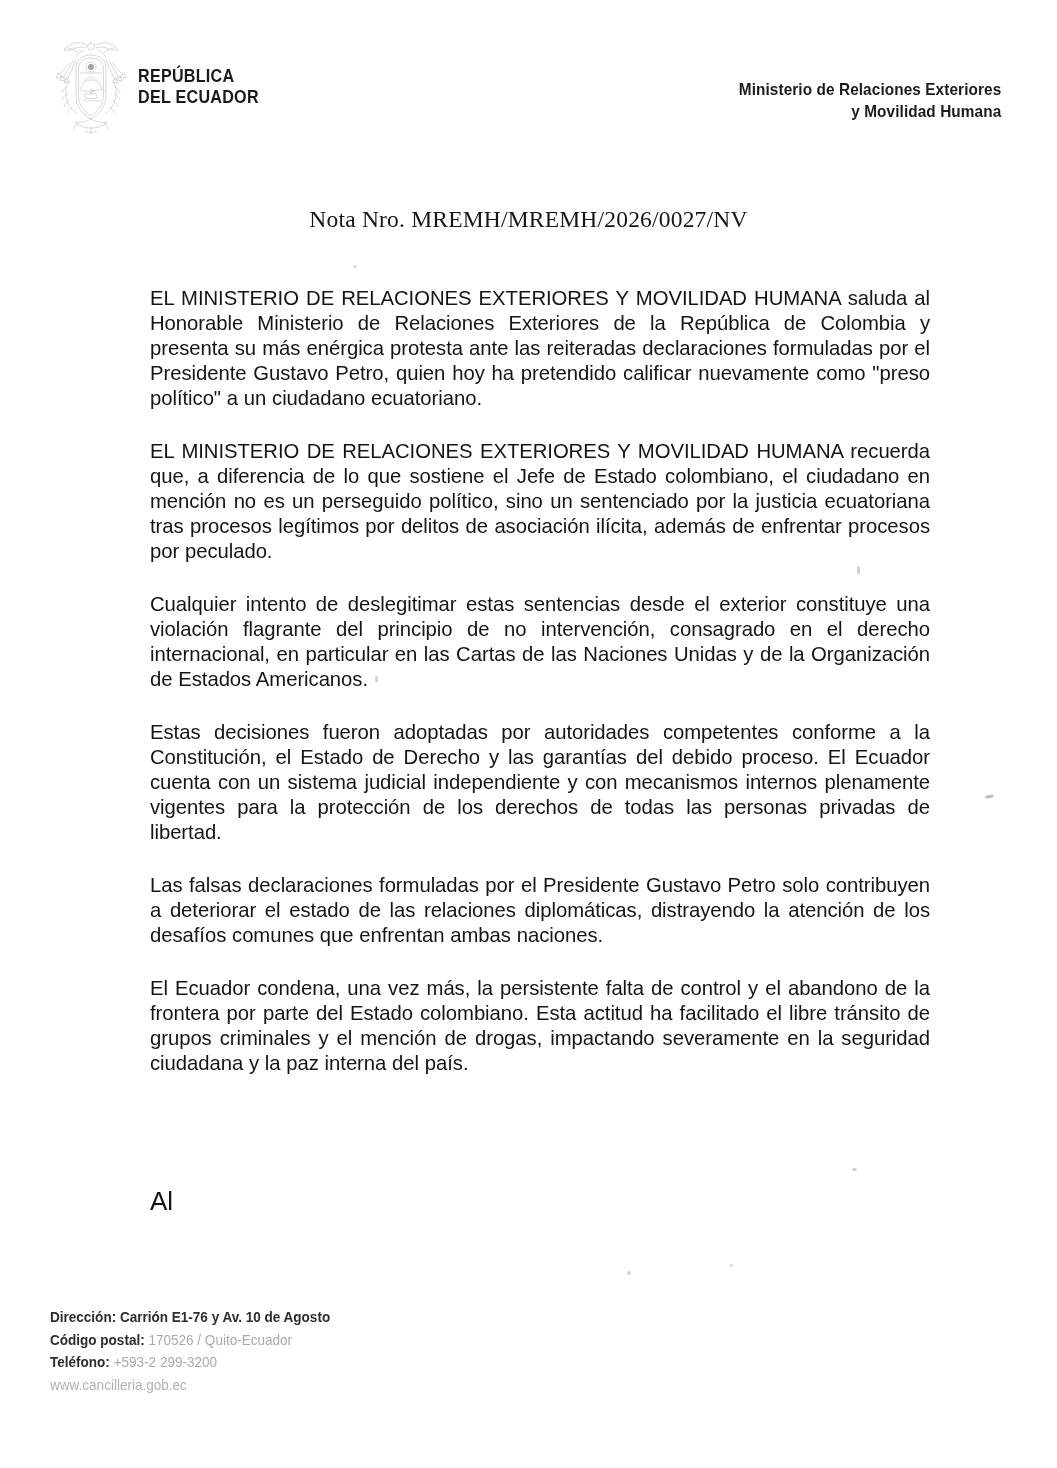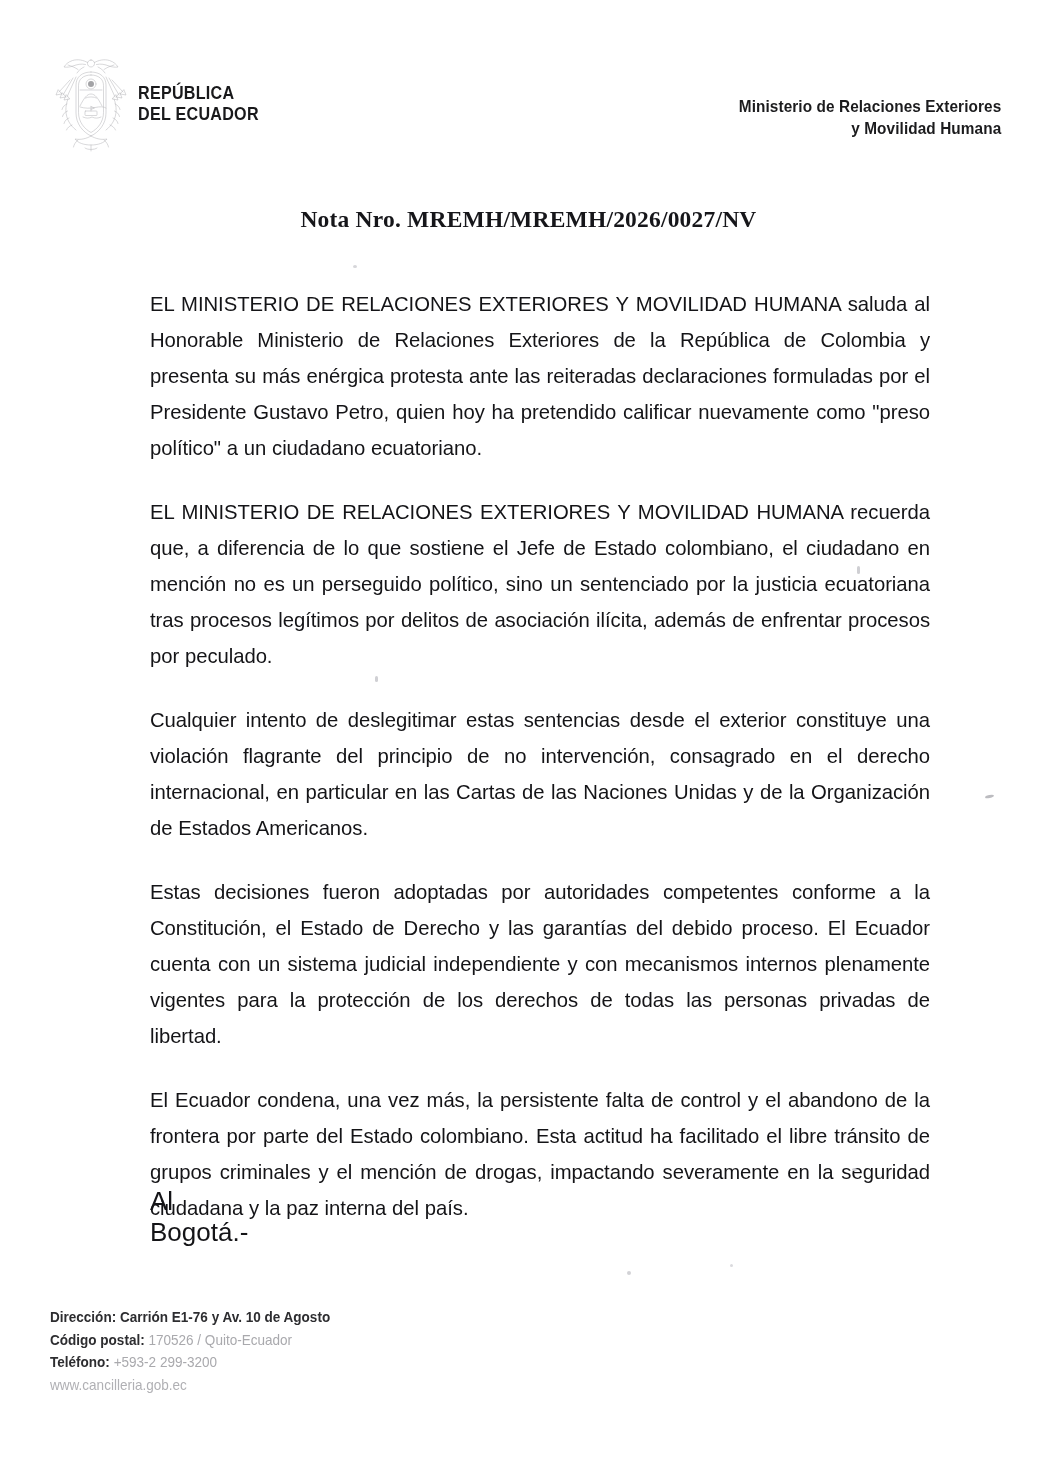--- a/index.html
+++ b/index.html
@@ -17,21 +17,21 @@
     width: 1057px;
     height: 1468px;
     margin: 0 auto;
     background: #ffffff;
     overflow: hidden;
   }
 
   
   .header {
     position: absolute;
-    top: 17px;
+    top: 0;
     left: 0;
     width: 1057px;
     height: 175px;
   }
   .brand {
     position: absolute;
     left: 48px;
     top: 38px;
     display: flex;
     align-items: center;
@@ -76,37 +76,37 @@
   .ministry span { display: block; }
 
   
   .doc-title {
     position: absolute;
     top: 206px;
     left: 0;
     width: 1057px;
     text-align: center;
     font-family: "Liberation Serif", "DejaVu Serif", serif;
-    font-weight: bold;
+    font-weight: normal;
     font-size: 23.5px;
     letter-spacing: 0.2px;
     color: #16161a;
   }
 
   
   .body-block {
     position: absolute;
     top: 286px;
     left: 150px;
     width: 780px;
   }
   .para {
     font-family: "Liberation Sans", "DejaVu Sans", sans-serif;
     font-size: 20.3px;
-    line-height: 36px;
+    line-height: 25px;
     color: #141417;
     text-align: justify;
     text-justify: inter-word;
     margin: 0 0 28px 0;
     letter-spacing: -0.05px;
     word-spacing: 0.2px;
   }
   .para:last-child { margin-bottom: 0; }
 
   
@@ -231,26 +231,26 @@
     </div>
   </div>
 
   <div class="doc-title">Nota Nro. MREMH/MREMH/2026/0027/NV</div>
 
   <div class="body-block">
     <p class="para">EL MINISTERIO DE RELACIONES EXTERIORES Y MOVILIDAD HUMANA saluda al Honorable Ministerio de Relaciones Exteriores de la República de Colombia y presenta su más enérgica protesta ante las reiteradas declaraciones formuladas por el Presidente Gustavo Petro, quien hoy ha pretendido calificar nuevamente como "preso político" a un ciudadano ecuatoriano.</p>
     <p class="para">EL MINISTERIO DE RELACIONES EXTERIORES Y MOVILIDAD HUMANA recuerda que, a diferencia de lo que sostiene el Jefe de Estado colombiano, el ciudadano en mención no es un perseguido político, sino un sentenciado por la justicia ecuatoriana tras procesos legítimos por delitos de asociación ilícita, además de enfrentar procesos por peculado.</p>
     <p class="para">Cualquier intento de deslegitimar estas sentencias desde el exterior constituye una violación flagrante del principio de no intervención, consagrado en el derecho internacional, en particular en las Cartas de las Naciones Unidas y de la Organización de Estados Americanos.</p>
     <p class="para">Estas decisiones fueron adoptadas por autoridades competentes conforme a la Constitución, el Estado de Derecho y las garantías del debido proceso. El Ecuador cuenta con un sistema judicial independiente y con mecanismos internos plenamente vigentes para la protección de los derechos de todas las personas privadas de libertad.</p>
+    <p class="para">Las falsas declaraciones formuladas por el Presidente Gustavo Petro solo contribuyen a deteriorar el estado de las relaciones diplomáticas, distrayendo la atención de los desafíos comunes que enfrentan ambas naciones.</p>
     <p class="para">El Ecuador condena, una vez más, la persistente falta de control y el abandono de la frontera por parte del Estado colombiano. Esta actitud ha facilitado el libre tránsito de grupos criminales y el mención de drogas, impactando severamente en la seguridad ciudadana y la paz interna del país.</p>
   </div>
 
   <div class="addressee">
     <span>Al</span>
-    <span>Bogotá.-</span>
   </div>
 
   <div class="footer">
     <span class="frow">
       <span class="flabel">Dirección:</span>
       <span class="flabel">Carrión E1-76 y Av. 10 de Agosto</span>
     </span>
     <span class="frow">
       <span class="flabel">Código postal:</span>
       <span class="fvalue">170526 / Quito-Ecuador</span>

